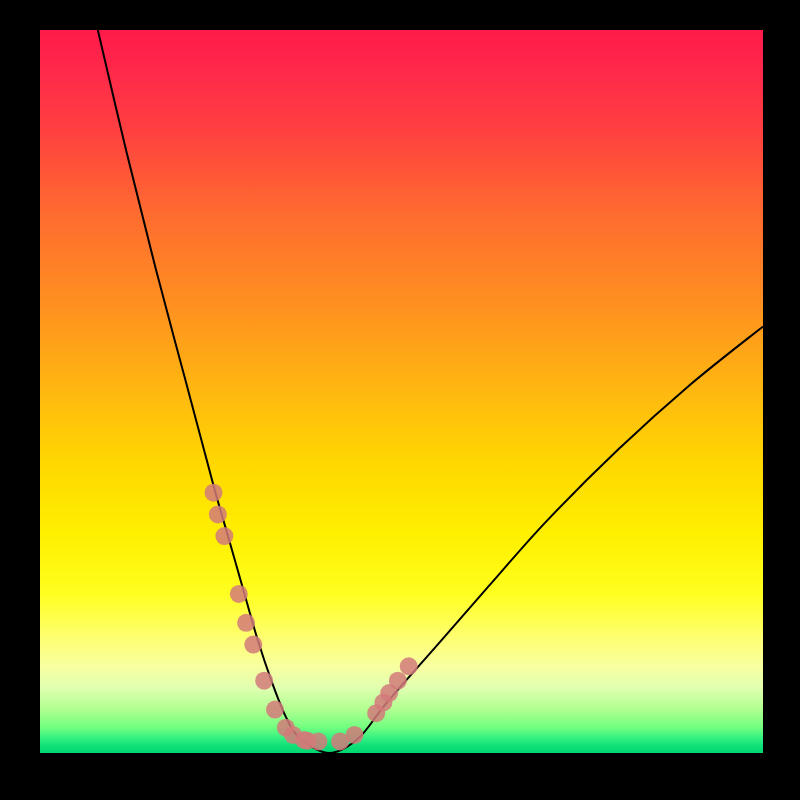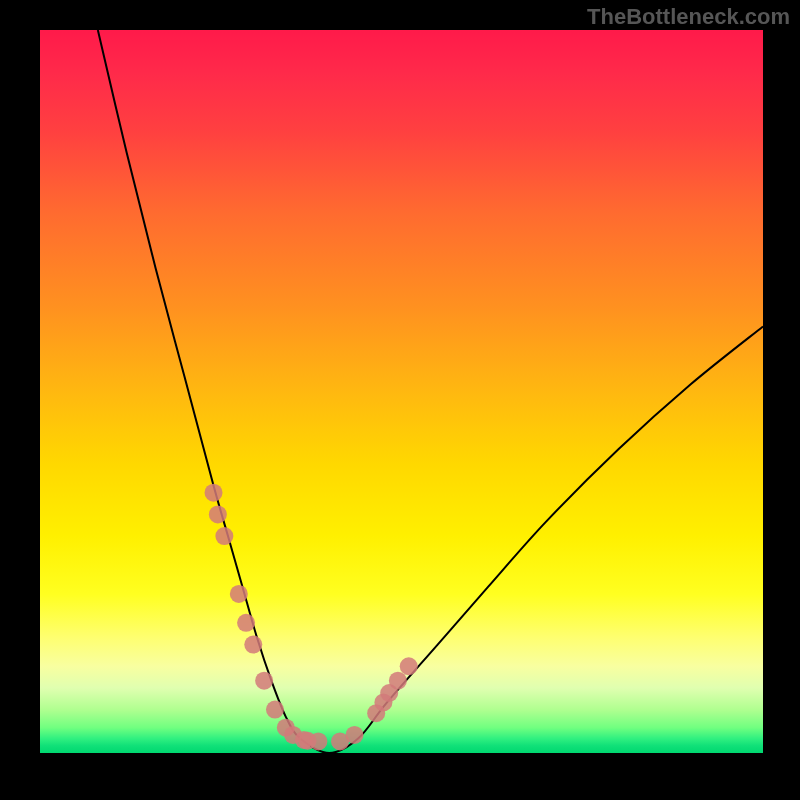--- a/index.html
+++ b/index.html
@@ -75,21 +75,20 @@
   .markers circle {
     fill: #d27a7a;
     fill-opacity: 0.85;
     stroke: none;
   }
 </style>
 </head>
 <body>
 
 <div class="container">
-  <div class="watermark">TheBottleneck.com</div>
   <div class="plot-area">
     <div class="gradient"></div>
     <svg class="curve" viewBox="0 0 723 723" preserveAspectRatio="none">
       <path id="curve-path" d="M 57.84 0 C 62.660000000000004 20.485000000000014, 77.11999999999999 83.1450000000001, 86.75999999999999 122.91000000000008 C 96.39999999999999 162.67500000000007, 106.04 201.23499999999999, 115.68 238.58999999999997 C 125.32000000000001 275.94499999999994, 134.96 310.89, 144.6 347.03999999999996 C 154.23999999999998 383.18999999999994, 166.28999999999996 428.98, 173.51999999999998 455.49 C 180.75 482, 183.16000000000003 489.23, 187.98000000000002 506.1 C 192.8 522.97, 197.62000000000003 539.84, 202.44000000000003 556.71 C 207.26000000000002 573.58, 212.08 591.655, 216.9 607.3199999999999 C 221.72 622.9849999999999, 226.54000000000002 637.445, 231.36 650.7 C 236.18 663.955, 241.00000000000003 677.21, 245.82000000000002 686.85 C 250.64000000000001 696.49, 253.04999999999998 702.515, 260.28 708.54 C 267.51 714.5649999999999, 279.56 723, 289.2 723 C 298.84 723, 308.48 716.9749999999999, 318.12 708.54 C 327.76 700.105, 333.78499999999997 688.055, 347.03999999999996 672.39 C 360.29499999999996 656.725, 380.78000000000003 633.8299999999999, 397.65000000000003 614.55 C 414.52000000000004 595.27, 430.185 577.195, 448.26 556.71 C 466.335 536.225, 484.40999999999997 514.535, 506.09999999999997 491.64 C 527.79 468.745, 554.3 442.235, 578.4 419.34000000000003 C 602.5 396.44500000000005, 626.6 374.755, 650.7 354.27 C 674.8000000000001 333.78499999999997, 710.95 306.07, 723 296.43"></path>
       <g class="markers" id="markers-group">
           <circle cx="173.51999999999998" cy="462.72" r="9"></circle>
           <circle cx="177.858" cy="484.40999999999997" r="9"></circle>
           <circle cx="184.365" cy="506.1" r="9"></circle>
           <circle cx="198.82500000000002" cy="563.94" r="9"></circle>
           <circle cx="206.05499999999998" cy="592.86" r="9"></circle>

